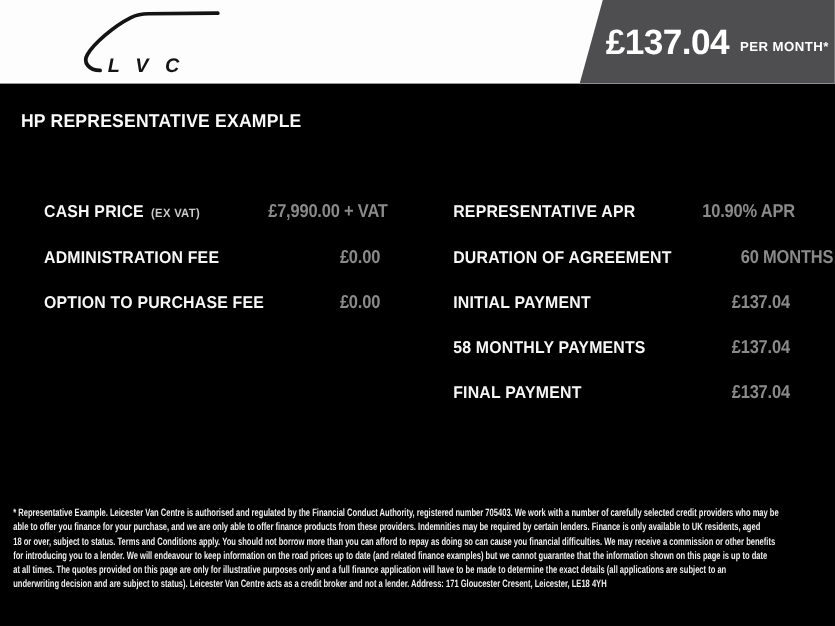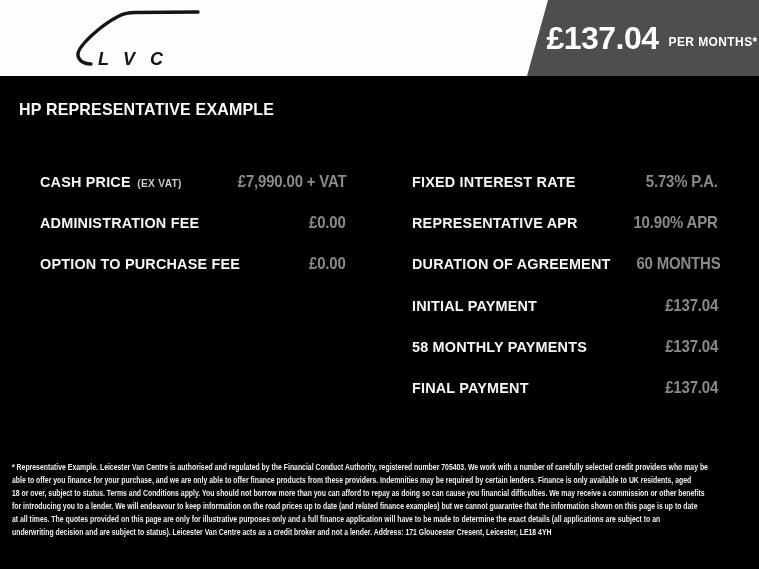--- a/index.html
+++ b/index.html
@@ -24,21 +24,21 @@
                margin-left:10px; position:relative; top:4px; }
   
   .section-title {
     position:absolute; left:19px; top:100px; color:#fafafa; font-size:17px; font-weight:bold;
     letter-spacing:0.2px; transform:scaleX(0.94); transform-origin:0 50%; white-space:nowrap;
   }
   
   .col { position:absolute; top:161px; }
   .col-left  { left:40px;  width:306px; }
   .col-right { left:412px; width:306px; }
-  .row { height:41.3px; display:flex; justify-content:space-between; align-items:center; }
+  .row { height:41.3px; display:flex; justify-content:space-between; align-items:flex-end;gap:37px; }
   .lbl-wrap { display:flex; align-items:baseline; transform:scaleX(0.93); transform-origin:0 50%; white-space:nowrap; }
   .lbl { color:#f6f6f6; font-size:15.5px; font-weight:bold; letter-spacing:0.2px; }
   .note { color:#c9c9c9; font-size:11px; font-weight:bold; margin-left:7px; letter-spacing:0.3px; }
   .val { color:#8a8a8a; font-size:17px; font-weight:bold; letter-spacing:-0.2px;
          display:inline-block; transform:scaleX(0.88); transform-origin:100% 50%; white-space:nowrap; }
   
   .disclaimer { position:absolute; left:12px; top:460px; width:745px; }
   .disclaimer div {
     color:#efefef; font-size:9.7px; font-weight:bold; line-height:13px; white-space:nowrap;
     transform:scaleX(0.71); transform-origin:0 0;
@@ -49,21 +49,21 @@
 
 <div class="stage">
 
   <div class="header">
     <svg class="logo" viewBox="0 0 148 68" aria-hidden="true">
       <path d="M 33 60 C 23 60 17 53 21.5 45.5 C 27 36 45 20 61 12 C 66 9.5 70.5 8.5 77 8.5 L 140 8"></path>
       <text x="40" y="61">LVC</text>
     </svg>
     <div class="ribbon">
       <span class="price">£137.04</span>
-      <span class="per-month">PER MONTHS*</span>
+      <span class="per-month">PER MONTH*</span>
     </div>
   </div>
 
   <div class="section-title">HP REPRESENTATIVE EXAMPLE</div>
 
   <div class="col col-left">
     <div class="row">
       <span class="lbl-wrap">
         <span class="lbl">CASH PRICE</span>
         <span class="note">(EX VAT)</span>
@@ -78,26 +78,20 @@
     </div>
     <div class="row">
       <span class="lbl-wrap">
           <span class="lbl">OPTION TO PURCHASE FEE</span>
         </span>
       <span class="val">£0.00</span>
     </div>
   </div>
 
   <div class="col col-right">
-    <div class="row">
-      <span class="lbl-wrap">
-          <span class="lbl">FIXED INTEREST RATE</span>
-        </span>
-      <span class="val">5.73% P.A.</span>
-    </div>
     <div class="row">
       <span class="lbl-wrap">
           <span class="lbl">REPRESENTATIVE APR</span>
         </span>
       <span class="val">10.90% APR</span>
     </div>
     <div class="row">
       <span class="lbl-wrap">
           <span class="lbl">DURATION OF AGREEMENT</span>
         </span>

